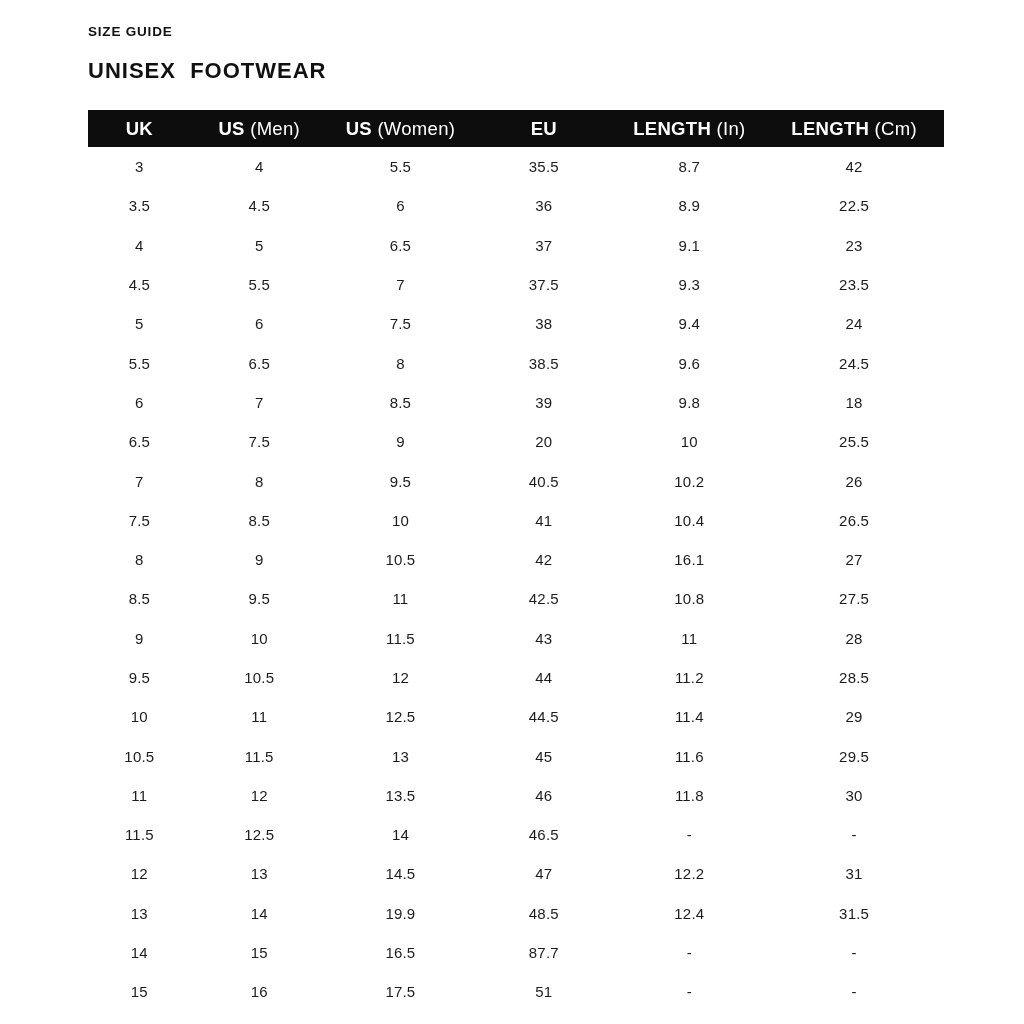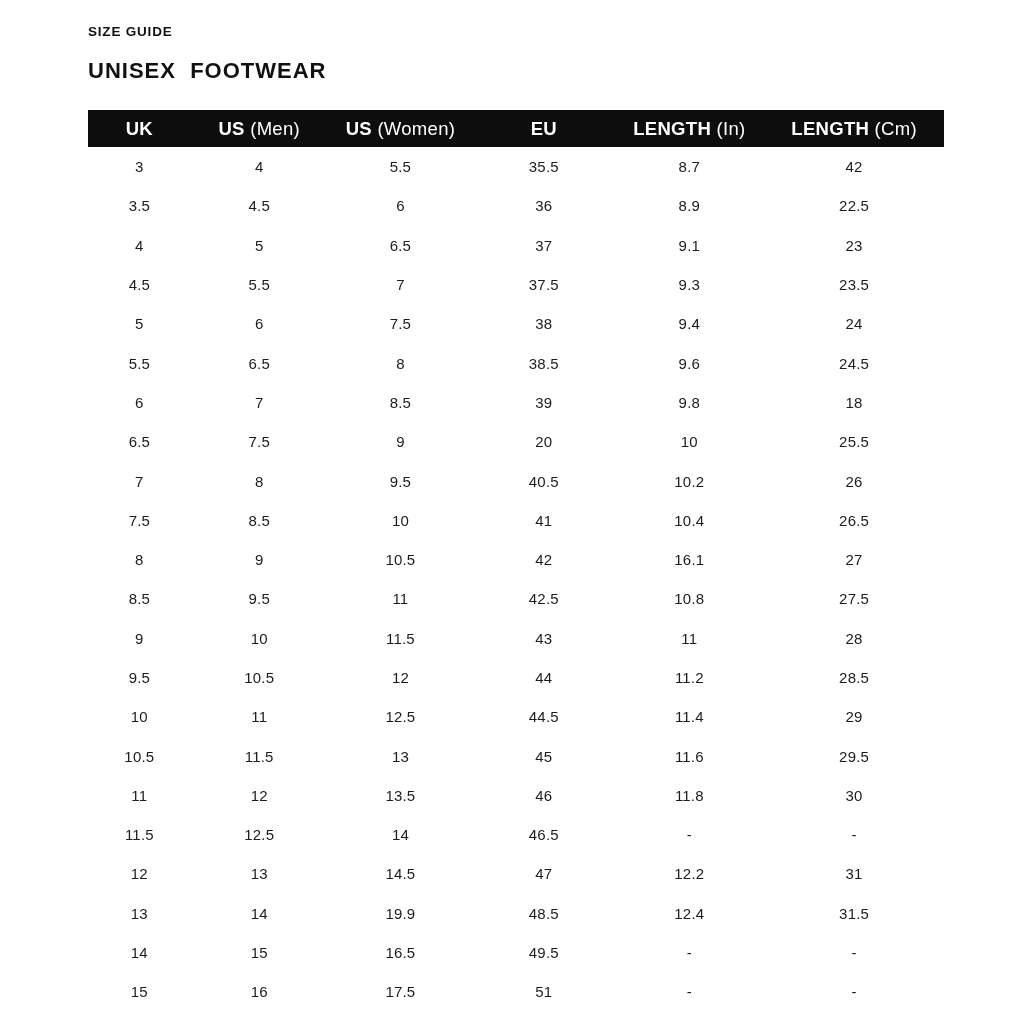--- a/index.html
+++ b/index.html
@@ -263,21 +263,21 @@
           <td>14</td>
           <td>19.9</td>
           <td>48.5</td>
           <td>12.4</td>
           <td>31.5</td>
         </tr>
         <tr>
           <td>14</td>
           <td>15</td>
           <td>16.5</td>
-          <td>49.5</td>
+          <td>87.7</td>
           <td>-</td>
           <td>-</td>
         </tr>
         <tr>
           <td>15</td>
           <td>16</td>
           <td>17.5</td>
           <td>51</td>
           <td>-</td>
           <td>-</td>

